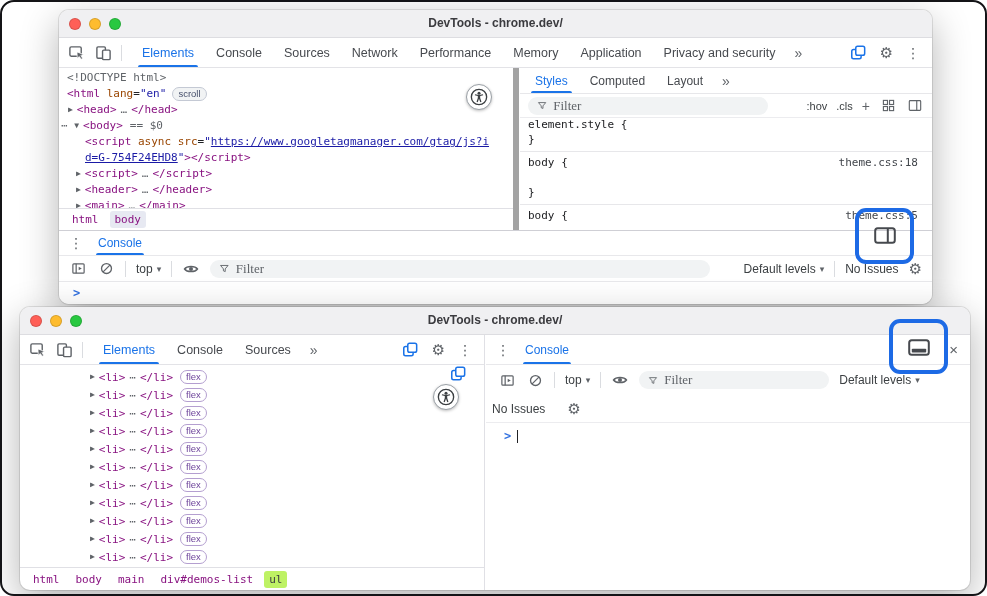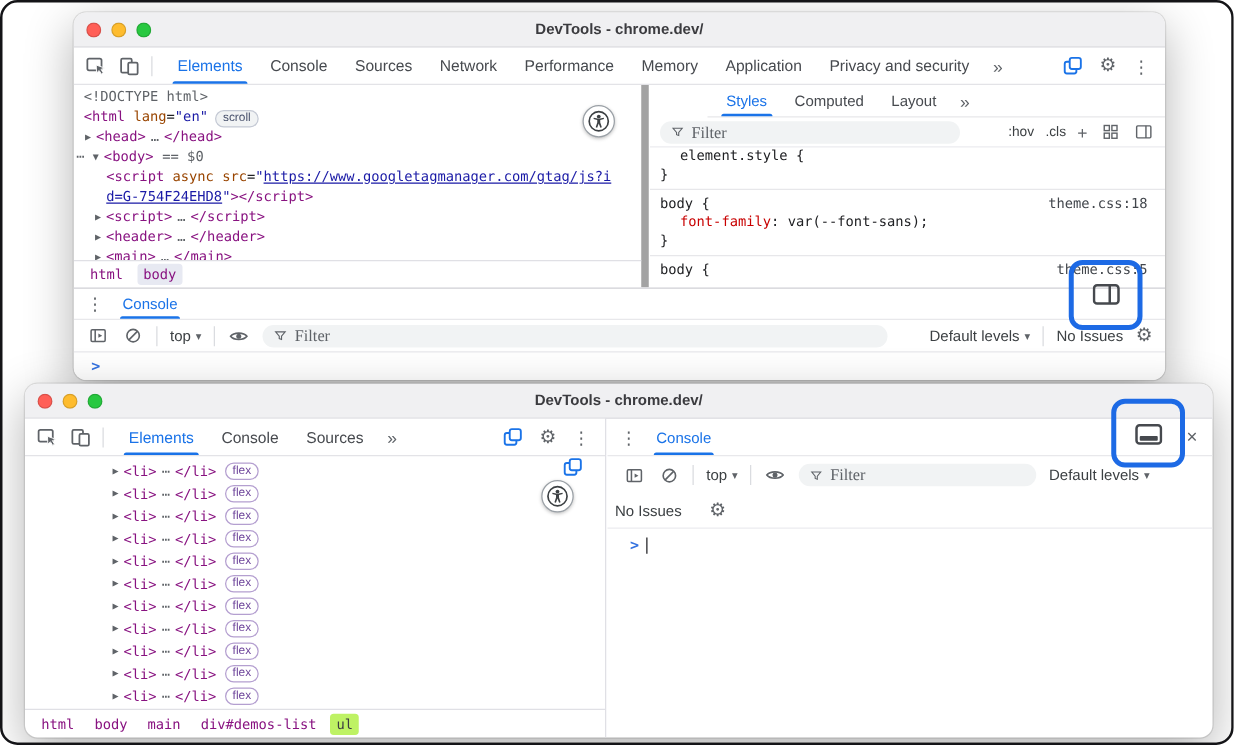--- a/index.html
+++ b/index.html
@@ -45,21 +45,21 @@
 
   
   .left-col { position:absolute; left:0; top:58px; width:460px; height:162px; border-right:6px solid #a3a3a3; }
   .tree { position:relative; width:100%; height:140px; overflow:hidden; }
   .crumbs { height:22px; border-top:1px solid #e0e0e5; display:flex; align-items:center; gap:6px;
             padding-left:8px; font-family:"DejaVu Sans Mono",monospace; font-size:11px; color:#881280; }
   .crumb { padding:2px 5px; border-radius:3px; }
   .crumb.sel-gray { background:#e7e9f2; }
   .crumb.sel-cream { background:#bef264; color:#3c3c40; }
   .styles-pane { position:absolute; left:461px; top:58px; right:0; height:162px; overflow:hidden; }
-  .sp-tabs { display:flex; align-items:stretch; height:26px; border-bottom:1px solid #e7e7ea; padding-left:4px; font-size:12px;margin-left:46px; }
+  .sp-tabs { display:flex; align-items:stretch; height:26px; border-bottom:1px solid #e7e7ea; padding-left:4px; font-size:12px; }
   .sp-filter { display:flex; align-items:center; height:24px; border-bottom:1px solid #ececef; padding:0 8px; gap:9px; }
   .pill { display:flex; align-items:center; gap:6px; background:#f1f3f4; border-radius:10px; height:18px; padding:0 9px; }
   .pill input { border:none; background:transparent; outline:none; font-size:13px; color:#202124; width:100%;
                 font-family:Liberation Serif, serif; }
   .pill input::placeholder { color:#5f6368; }
   .sp-controls { margin-left:auto; display:flex; align-items:center; gap:9px; font-size:11px; color:#3c4043; }
   .sp-rules { position:absolute; top:50px; left:0; right:0; bottom:0; }
   .rl { position:absolute; left:0; right:0; height:14px; line-height:14px; white-space:pre; }
   .rsep { position:absolute; left:0; right:0; height:1px; background:#e7e7ea; }
   .srclink { position:absolute; right:14px; top:0; color:#42464c; }
@@ -209,25 +209,24 @@
           </span>
           <span class="icon-btn">
             <svg width="14" height="13" viewBox="0 0 16 14">
                 <rect x="1.5" y="1.5" width="13" height="11" rx="1" fill="none" stroke="#5f6368" stroke-width="1.3"></rect>
                 <line x1="10" y1="1.5" x2="10" y2="12.5" stroke="#5f6368" stroke-width="1.3"></line>
               </svg>
           </span>
         </div>
       </div>
       <div class="sp-rules code">
-        <div class="rl" style="top:0"><span style="padding-left:24px" class="plain">element.style</span> <span class="plain">{</span></div>
+        <div class="rl" style="top:0"><span style="padding-left:8px" class="plain">element.style</span> <span class="plain">{</span></div>
         <div class="rl" style="top:15px"><span style="padding-left:8px" class="plain">}</span></div>
         <div class="rsep" style="top:33px"></div>
         <div class="rl" style="top:38px"><span style="padding-left:8px" class="plain">body</span> <span class="plain">{</span><a class="srclink">theme.css:18</a></div>
-        <div class="rl" style="top:53px"><span style="padding-left:24px;color:#c80000">font-family</span><span class="plain">: var(--font-sans);</span></div>
         <div class="rl" style="top:68px"><span style="padding-left:8px" class="plain">}</span></div>
         <div class="rsep" style="top:86px"></div>
         <div class="rl" style="top:91px"><span style="padding-left:8px" class="plain">body</span> <span class="plain">{</span><a class="srclink">theme.css:5</a></div>
       </div>
     </div>
 
     <div class="drawer">
       <div class="d-tabs">
         <span class="glyph d-kebab">⋮</span>
         <span class="d-tab">Console</span>

